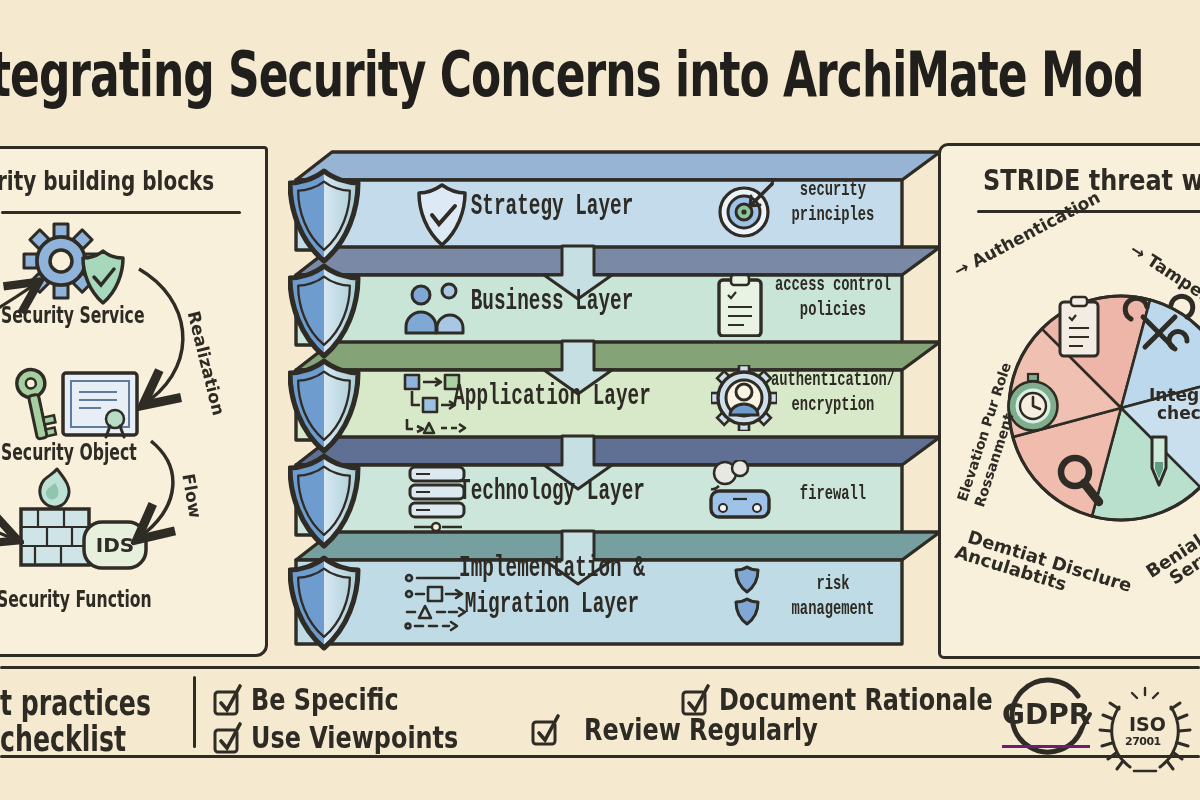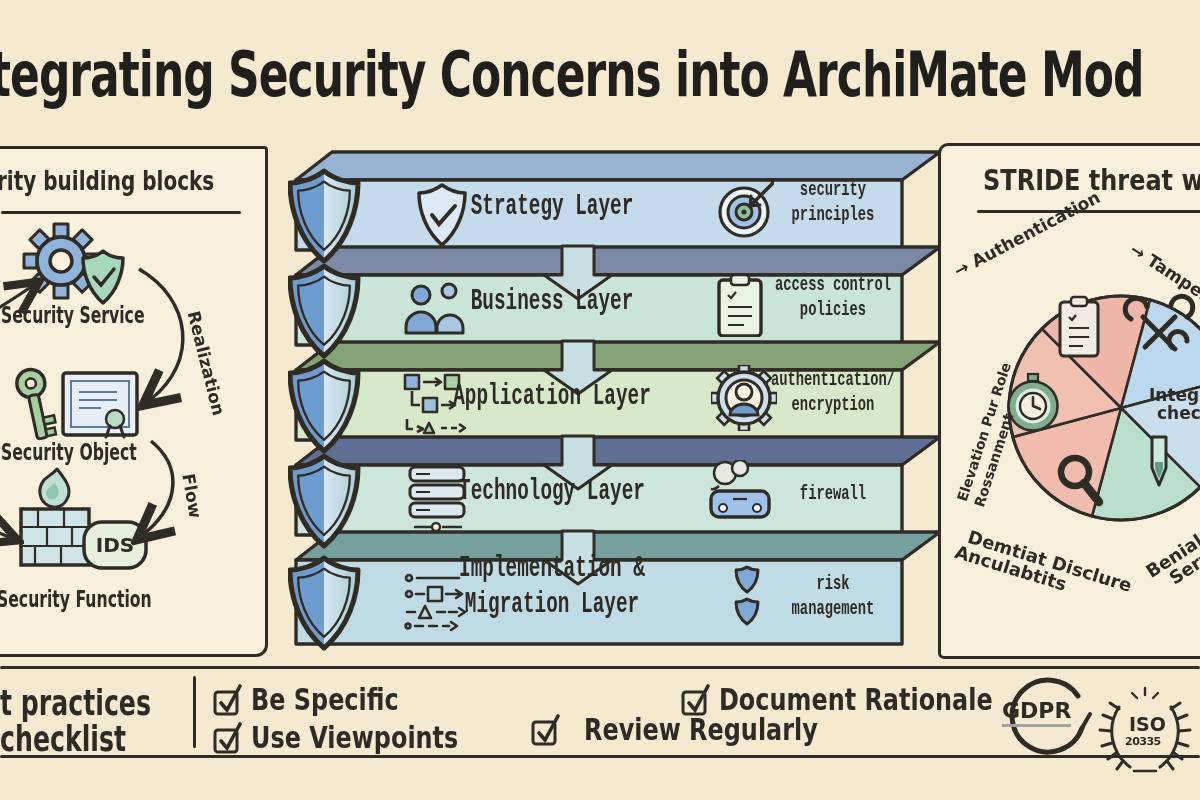--- a/index.html
+++ b/index.html
@@ -14,21 +14,21 @@
   .rp-title{font-size:24px;transform:scaleY(1.2);}
   .rule{background:#2f2c26;height:3px;border-radius:2px;}
   .item-label{font-size:17px;white-space:nowrap;transform:scale(.92,1.3);transform-origin:0 50%;}
   .rot-label{white-space:nowrap;transform-origin:0 0;}
   .layer-title{width:380px;text-align:center;font-size:22px;line-height:26px;transform:scale(.88,1.38);transform-origin:50% 50%;white-space:nowrap;}
   .layer-ann{width:150px;text-align:center;font-size:15px;line-height:19px;transform:scale(.92,1.3);transform-origin:50% 50%;}
   .check-item{display:flex;align-items:center;gap:9px;}
   .ctext{font-size:26px;white-space:nowrap;transform:scale(.92,1.18);transform-origin:0 50%;}
   .band-title{font-size:28px;white-space:nowrap;transform:scale(.9,1.25);transform-origin:0 0;}
   .wheel-label{font-size:16px;line-height:18px;}
-  .gdpr-text{font-size:22px;border-bottom:3px solid #a3a3a3;padding-bottom:1px;}
+  .gdpr-text{font-size:28px;border-bottom:3px solid #701a75;padding-bottom:14px;}
   .iso-text{font-size:19px;}
   .iso-num{font-size:11px;letter-spacing:-.5px;}
 </style>
 </head>
 <body>
 
 <div class="canvas">
 
   <div class="abs page-title" style="left:-10px;top:38px;">tegrating Security Concerns into ArchiMate Mod</div>
 
@@ -396,17 +396,17 @@
         <g stroke="#2f2c26" stroke-width="3" fill="none" stroke-linecap="round">
           <path d="M32,82 C13,68 8,42 21,22"></path>
           <path d="M21,24 l-9,-6 M15,34 l-10,-4 M13,46 l-11,-1 M14,58 l-10,3 M18,68 l-8,6 M25,76 l-6,8"></path>
           <path d="M62,82 C81,68 86,42 73,22"></path>
           <path d="M73,24 l9,-6 M79,34 l10,-4 M81,46 l11,-1 M80,58 l10,3 M76,68 l8,6 M69,76 l6,8"></path>
           <path d="M47,10 v-7 M39,13 l-5,-5 M55,13 l5,-5" stroke-width="2.4"></path>
           <path d="M36,86 h22" stroke-width="2.6"></path>
         </g>
       </svg>
       <span class="abs iso-text" style="left:31px;top:28px;">ISO</span>
-      <span class="abs iso-num" style="left:27px;top:50px;">20335</span>
+      <span class="abs iso-num" style="left:27px;top:50px;">27001</span>
     </div>
   </section>
 
 </div>
 
 </body></html>

